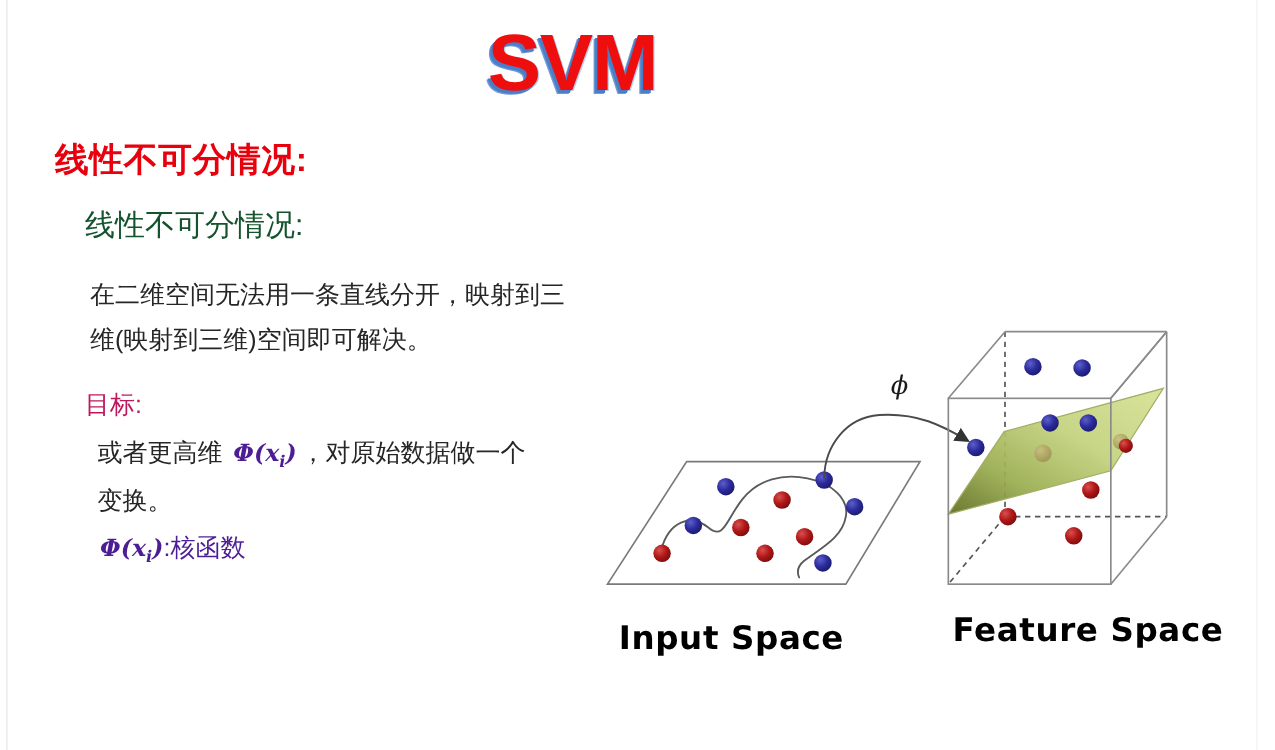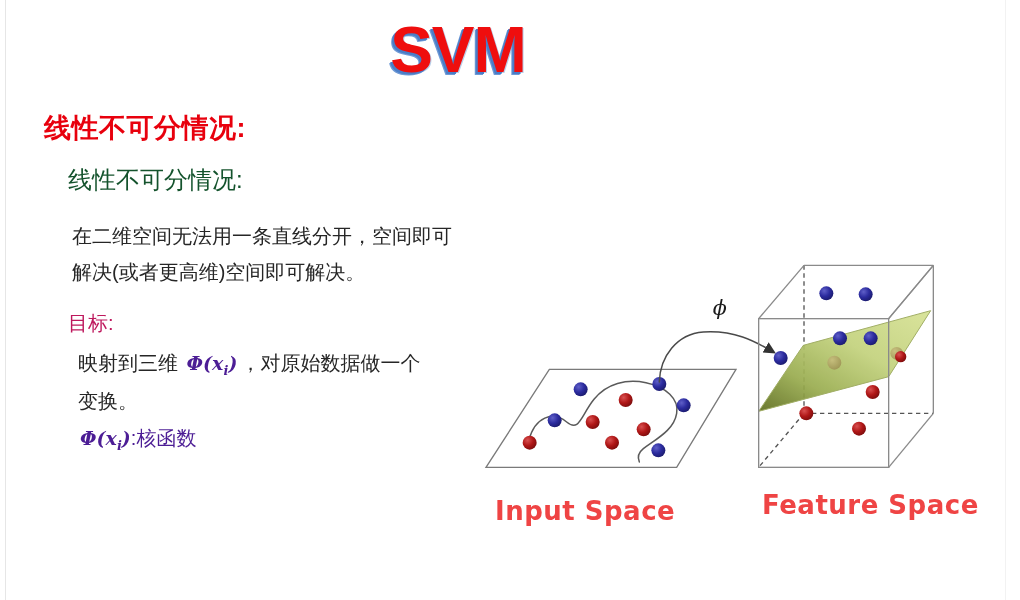--- a/index.html
+++ b/index.html
@@ -120,44 +120,44 @@
     width: 600px;
     height: 300px;
   }
   .diagram svg { display: block; }
 
   .space-label {
     position: absolute;
     font-family: "DejaVu Sans", "Liberation Sans", sans-serif;
     font-weight: bold;
     font-size: 26px;
-    color: #ef4444;
+    color: #000000;
     letter-spacing: 0.5px;
   }
   .label-input   { left: 495px; top: 496px; }
   .label-feature { left: 755px; top: 490px; margin-left: 7px; }
 </style>
 </head>
 <body>
 
 <div class="edge-left"></div>
 <div class="edge-right"></div>
 
 <div class="slide-title">SVM</div>
 
 <div class="heading-kernel">线性不可分情况:</div>
 
 <div class="sub-linear">线性不可分情况:</div>
 
-<div class="para-1">在二维空间无法用一条直线分开，空间即可解决(或者更高维)空间即可解决。</div>
+<div class="para-1">在二维空间无法用一条直线分开，映射到三维(映射到三维)空间即可解决。</div>
 
 <div class="sub-goal">目标:</div>
 
 <div class="para-2">
-  <span>映射到三维</span>
+  <span>或者更高维</span>
   <span class="phi-inline"><span>Φ(x</span><span class="sub">i</span><span>)</span></span><span>，对原始数据做一个变换。</span>
 </div>
 
 <div class="kernel-def">
   <span class="phi-lead"><span>Φ(x</span><span class="sub">i</span><span>)</span></span><span>:核函数</span>
 </div>
 
 <div class="diagram">
   <svg width="600" height="300" viewBox="0 0 1540 900">
     <defs>

